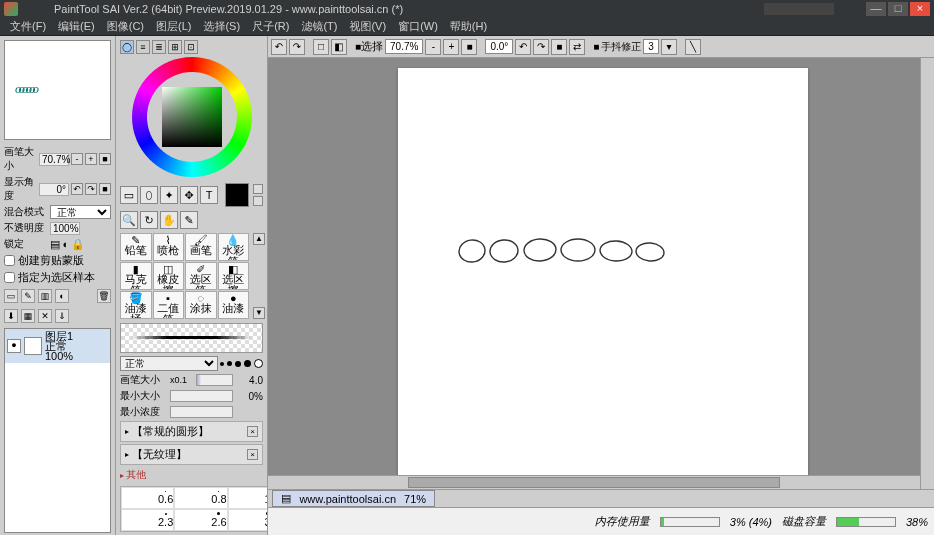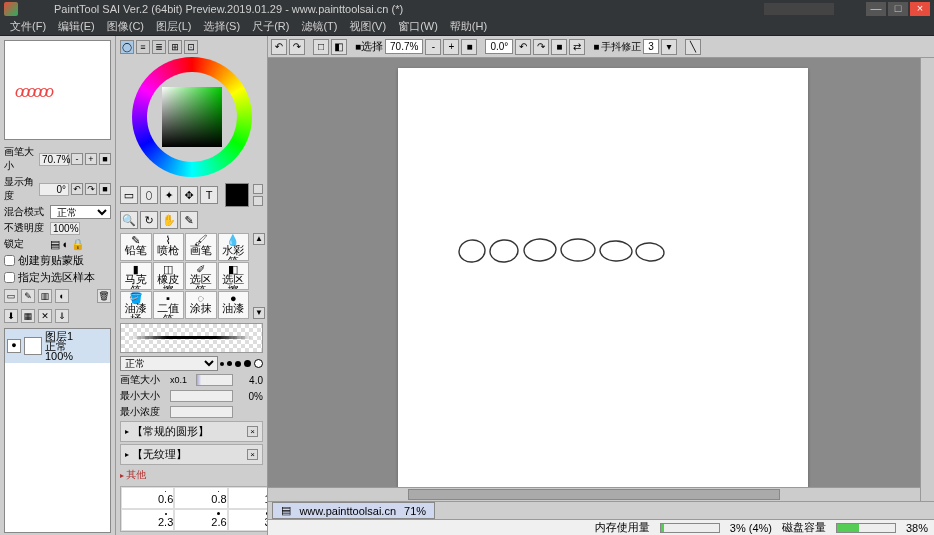--- a/index.html
+++ b/index.html
@@ -8,21 +8,21 @@
 .titlebar .app-icon { width: 14px; height: 14px; background: linear-gradient(135deg,#e74c3c,#27ae60); border-radius: 2px; margin-right: 4px; }
 .titlebar .title-text { flex: 1; font-size: 11px; padding-left: 32px; }
 .titlebar .winbtn { width: 20px; height: 14px; background: #555; margin-left: 2px; text-align: center; line-height: 12px; color: #ccc; cursor: pointer; }
 .titlebar .winbtn.close { background: #e74c3c; color: #fff; }
 .titlebar .darkbox { width: 70px; height: 12px; background: #444; margin-right: 30px; }
 .menubar { background: #333638; color: #d0d0d0; height: 18px; display: flex; align-items: center; padding: 0 4px; border-bottom: 1px solid #222; }
 .menubar .menu-item { padding: 0 6px; cursor: pointer; }
 .app-body { display: flex; height: 499px; background: #cecece; }
 .left-col { width: 116px; background: #cecece; border-right: 1px solid #999; display: flex; flex-direction: column; }
 .nav-thumb { background: #fff; margin: 4px; height: 100px; position: relative; border: 1px solid #888; }
-.nav-thumb .doodle { position: absolute; top: 40px; left: 10px; font-size: 18px; letter-spacing: -3px; color: #ef4444; font-family: serif; font-style: italic; }
+.nav-thumb .doodle { position: absolute; top: 40px; left: 10px; font-size: 13px; letter-spacing: -3px; color: #0f766e; font-family: serif; font-style: italic; }
 .row { display: flex; align-items: center; padding: 1px 4px; gap: 2px; }
 .row .lbl { font-size: 10px; flex: 1; }
 .row .val { font-size: 10px; width: 30px; text-align: right; background: #eee; border: 1px solid #aaa; padding: 0 2px; }
 .row .btn { width: 12px; height: 12px; border: 1px solid #888; background: #ddd; font-size: 9px; text-align: center; line-height: 10px; cursor: pointer; }
 .section-hdr { background: #cecece; color: #b03030; padding: 2px 4px; font-size: 10px; cursor: pointer; }
 .section-hdr::before { content: "▸ "; font-size: 8px; }
 .prop-row { display: flex; align-items: center; padding: 1px 4px; gap: 2px; }
 .prop-row .plbl { font-size: 10px; width: 44px; }
 .prop-row .psel { flex: 1; background: #fff; border: 1px solid #888; font-size: 10px; padding: 0 2px; height: 14px; }
 .prop-row .pval { width: 30px; text-align: right; font-size: 10px; background: #eee; border: 1px solid #aaa; padding: 0 2px; }
@@ -75,21 +75,21 @@
 .canvas-toolbar .clbl { font-size: 10px; }
 .canvas-toolbar .cval { font-size: 10px; background: #fff; border: 1px solid #888; padding: 0 4px; height: 15px; line-height:13px;}
 .canvas-viewport { flex: 1; background: #8a8a8a; position: relative; overflow: hidden; }
 .canvas-scrollv { position: absolute; right: 0; top: 0; bottom: 0; width: 14px; background: #ccc; border-left: 1px solid #999; }
 .canvas-scrollh { position: absolute; left: 0; right: 14px; bottom: 0; height: 14px; background: #ccc; border-top: 1px solid #999; }
 .canvas-scrollh .thumb { position: absolute; left: 140px; right: 140px; top: 1px; bottom: 1px; background: #aaa; border: 1px solid #888; }
 .canvas-paper { position: absolute; left: 130px; top: 10px; width: 410px; height: 420px; background: #fff; box-shadow: 0 1px 3px rgba(0,0,0,0.3); }
 .canvas-paper svg { position: absolute; top: 165px; left: 60px; }
 .tabbar { height: 18px; background: #cecece; border-top: 1px solid #999; display: flex; align-items: center; }
 .tabbar .tab { background: #d0d8f0; border: 1px solid #888; padding: 1px 8px; font-size: 10px; margin-left: 4px; display:flex; gap:8px; align-items:center;}
-.statusbar { height: 16px; background: #f0f0f0; border-top: 1px solid #999; display: flex; align-items: center; justify-content: flex-end; gap: 10px; padding: 0 6px; font-size: 10px; }
+.statusbar { height: 28px; background: #f0f0f0; border-top: 1px solid #999; display: flex; align-items: center; justify-content: flex-end; gap: 10px; padding: 0 6px; font-size: 10px; font-style: italic; }
 .statusbar .meter { width: 60px; height: 10px; border: 1px solid #888; background: linear-gradient(90deg, #5c5 38%, #eee 38%); }
 .statusbar .meter.m1 { background: linear-gradient(90deg, #5c5 6%, #eee 6%); }
 .brush-scroll { display:flex; flex-direction:column; gap:1px; justify-content:space-between; padding:2px 2px 2px 0;}
 .brush-scroll div { width:12px; height:12px; border:1px solid #888; background:#ddd; font-size:8px; text-align:center; line-height:10px; cursor:pointer;}
 </style>
 </head>
 <body>
 
 <div class="titlebar">
   <div class="app-icon"></div>

